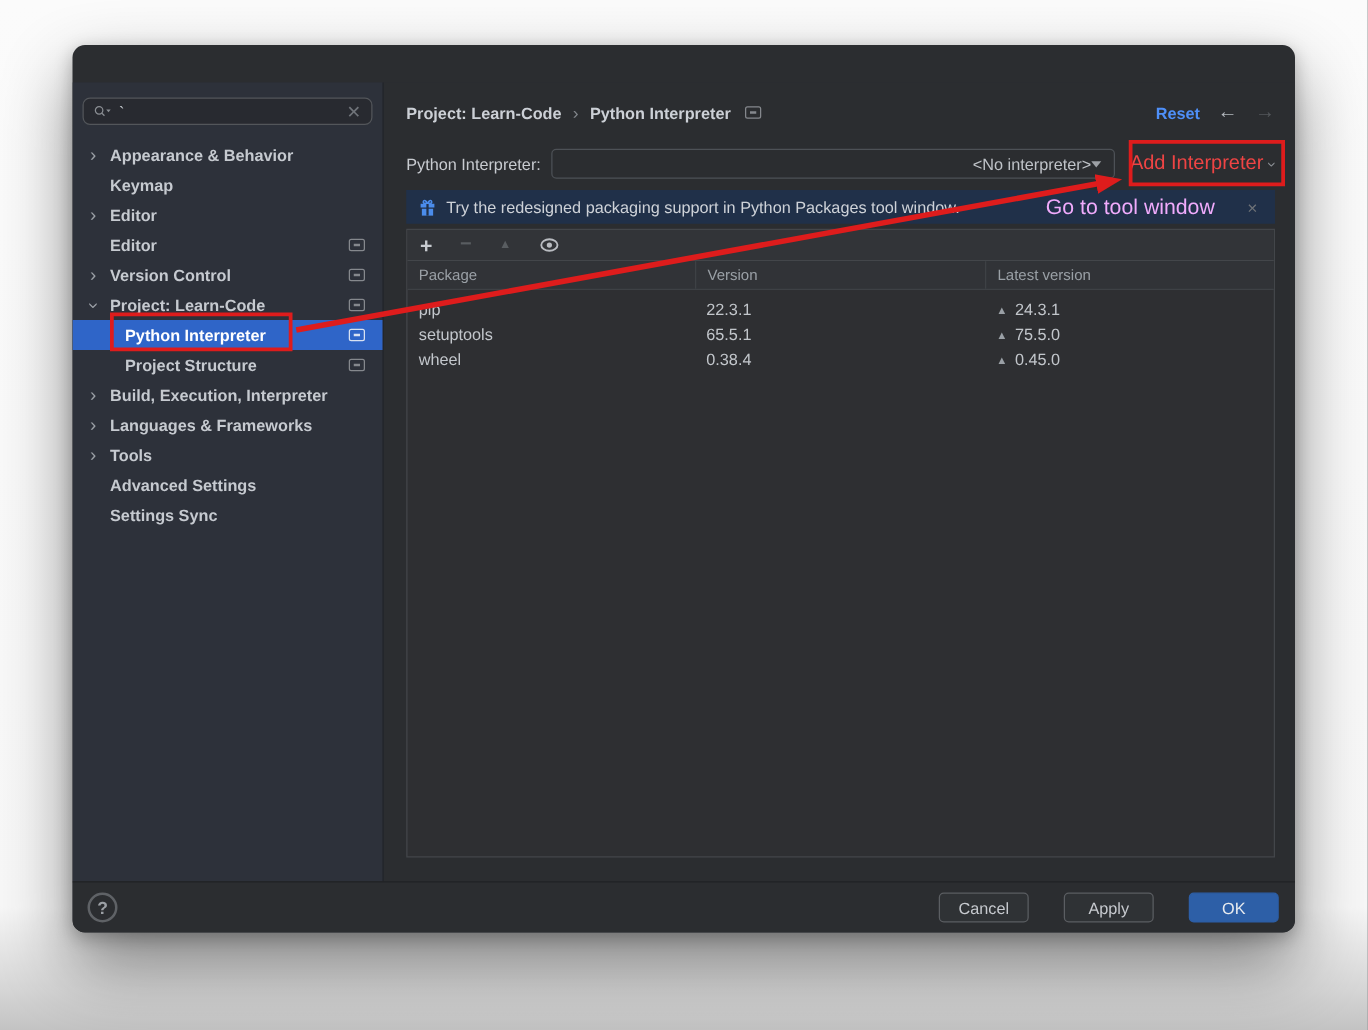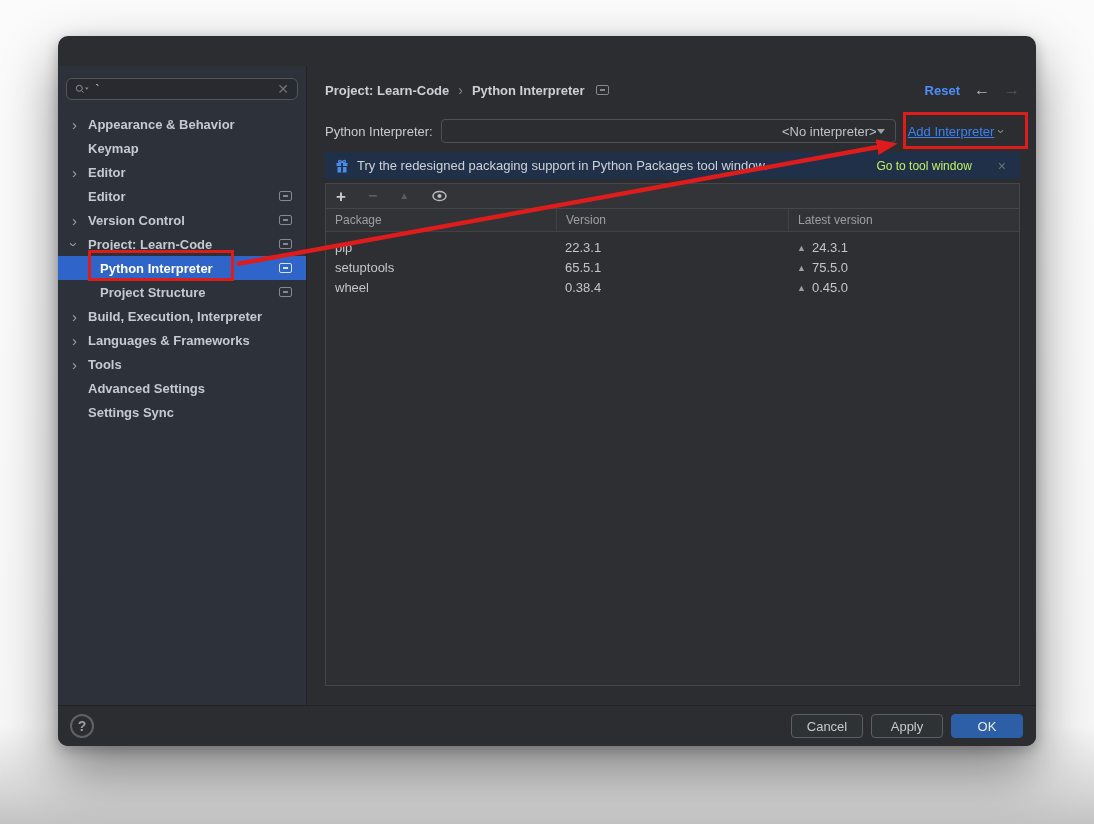--- a/index.html
+++ b/index.html
@@ -63,28 +63,28 @@
   .nav-fwd{ color:#54575b; }
   .interp-row{ position:absolute; top:53px; left:18px; right:16px; height:24px; display:flex; align-items:center; }
   .interp-label{ font-size:13px; color:#c8cbd0; margin-right:8px; white-space:nowrap; }
   .combo{
     flex:1; height:24px; border:1px solid #4d5156; border-radius:4px; background:#2b2d30;
     display:flex; align-items:center; padding:0 10px; margin-right:12px; max-width:455px;
   }
   .combo-value{ font-size:13px; color:#bfc3c8; flex:1;text-align:right; }
   .combo-caret{ width:0; height:0; border-left:4px solid transparent; border-right:4px solid transparent; border-top:5px solid #9da1a6; }
   .add-link{ display:flex; align-items:center; gap:5px; cursor:pointer; white-space:nowrap; }
-  .add-label{ color:#3b82f6; font-size:13px;text-decoration:underline; }
+  .add-label{ color:#ef4444; font-size:16px; }
   .add-chev{ color:#8b8f94; font-size:13px; display:inline-block; transform:rotate(90deg); }
   .banner{
     position:absolute; top:86px; left:18px; right:16px; height:27px; background:#203049;
     display:flex; align-items:center; padding:0 10px; gap:8px;
   }
   .banner-text{ font-size:13px; color:#ced2d8; }
-  .banner-link{ margin-left:auto; font-size:12px; color:#bef264; cursor:pointer;text-align:center; }
+  .banner-link{ margin-left:auto; font-size:17px; color:#f0abfc; cursor:pointer;text-align:center; }
   .banner-close{ margin-left:18px; margin-right:4px; color:#6e7277; font-size:14px; cursor:pointer; }
   
   .panel{ position:absolute; top:117px; left:18px; right:16px; height:503px; border:1px solid #43464a; background:#2e2f32; }
   .pkg-toolbar{ height:25px; background:#323438; border-bottom:1px solid #43464a; display:flex; align-items:center; padding-left:10px; gap:22px; }
   .tb-plus{ color:#c8cbd0; font-size:17px; font-weight:bold; line-height:1; }
   .tb-minus{ color:#595d61; font-size:16px; font-weight:bold; line-height:1; }
   .tb-up{ color:#595d61; font-size:10px; line-height:1; }
   .tb-eye{ display:flex; align-items:center; }
   .pkg-header{ height:23px; background:#313337; border-bottom:1px solid #3e4145; display:flex; }
   .pkg-row{ height:20px; display:flex; align-items:flex-end; }
@@ -92,21 +92,21 @@
   .col2{ width:232px; padding-left:9px; flex:none; }
   .col3{ flex:1; padding-left:9px; }
   .pkg-header .col2, .pkg-header .col3{ border-left:1px solid #3e4145; }
   .pkg-header > div{ display:flex; align-items:center; font-size:12px; color:#9aa0a6; }
   .pkg-row > div{ font-size:13px; color:#c2c6cb; display:flex; align-items:center; }
   .rows{ padding-top:3px; }
   .up-tri{ color:#9aa0a6; font-size:9px; margin-right:6px; }
   
   .footer{ position:absolute; left:0; right:0; bottom:0; height:41px; background:#2b2d30; border-top:1px solid #202225; display:flex; align-items:center; padding:0 13px 0 12px; }
   .help-btn{ width:24px; height:24px; border-radius:50%; border:2px solid #5f6266; color:#9ca0a5; font-size:14px; font-weight:bold; display:flex; align-items:center; justify-content:center; }
-  .btn-group{ margin-left:auto; display:flex; gap:8px;justify-content:space-between; }
+  .btn-group{ margin-left:auto; display:flex; gap:28px;justify-content:space-between; }
   .btn{ min-width:72px; height:24px; border-radius:4px; font-size:13px; display:flex; align-items:center; justify-content:center; color:#c6c9ce; background:#2f3235; border:1px solid #5b5e62; cursor:pointer; }
   .btn.primary{ background:#2d5fa7; border-color:#2d5fa7; color:#e8ebef; }
   
   .anno-box{ position:absolute; border:3px solid #de1c1c; z-index:50; pointer-events:none; }
   #anno-box-sidebar{ left:88px; top:250px; width:146px; height:31px; }
   #anno-box-add{ left:903px; top:112px; width:125px; height:37px; }
   #anno-arrow{ position:absolute; left:0; top:0; width:1094px; height:824px; z-index:49; pointer-events:none; }
   .icon-svg{ display:block; }
 </style>
 </head>

